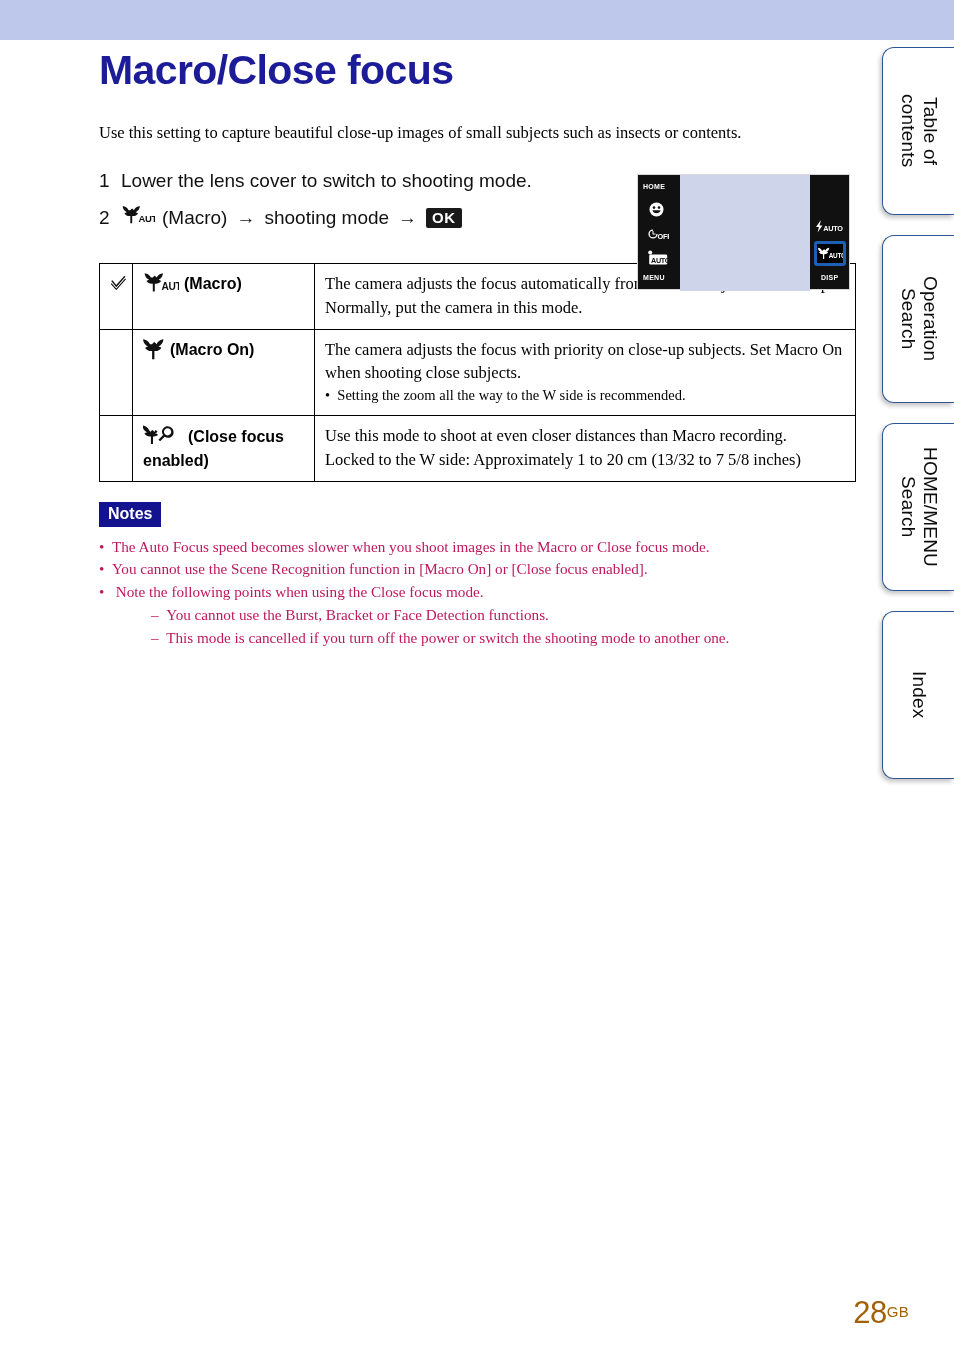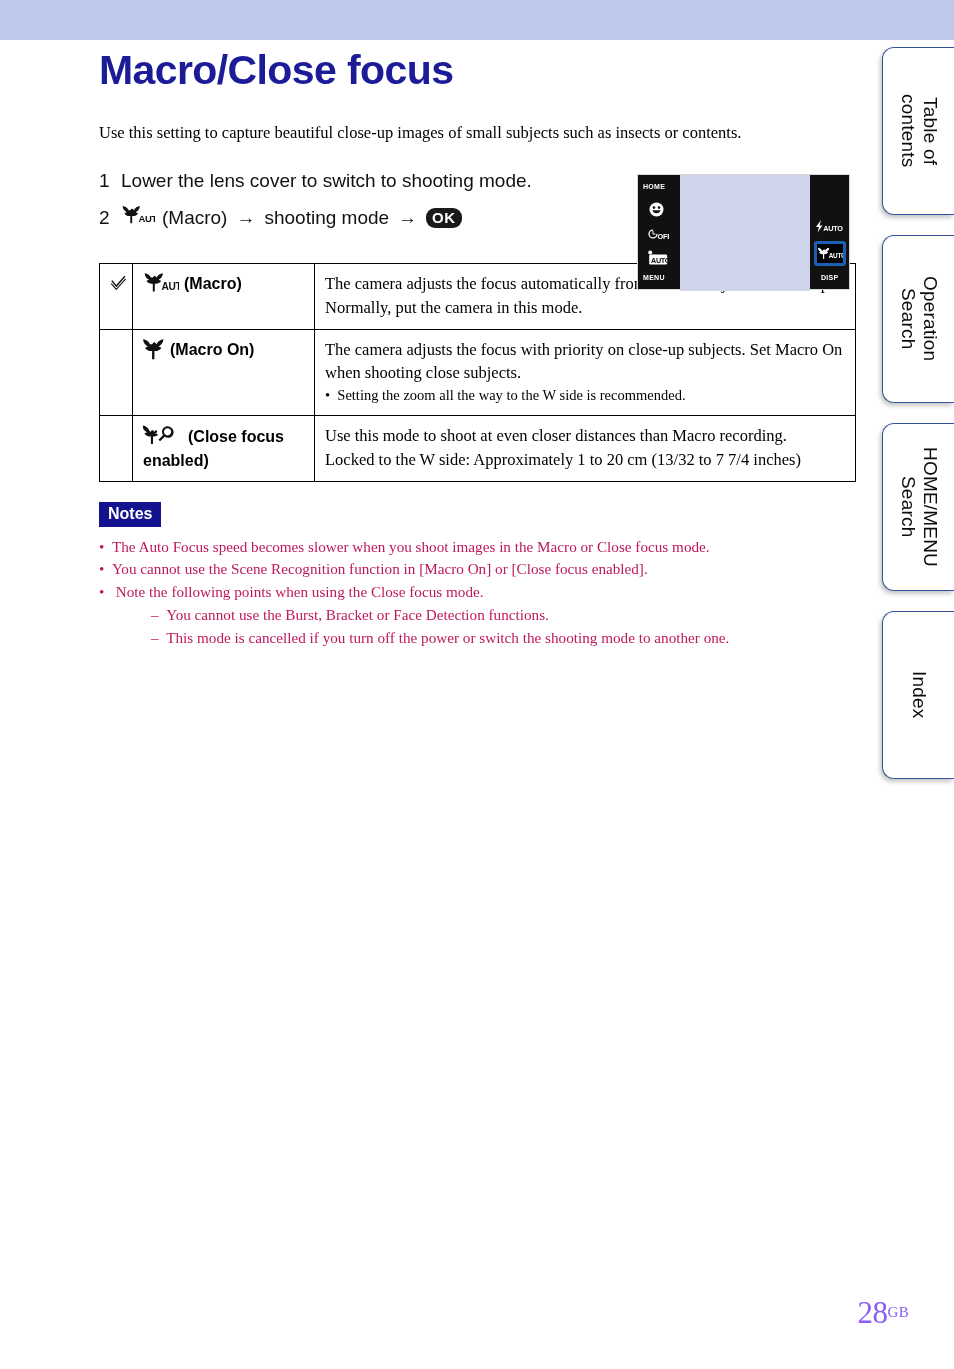--- a/index.html
+++ b/index.html
@@ -75,21 +75,21 @@
   
   .ok-chip {
     display: inline-block;
     background: #1a1a1a;
     color: #fff;
     font-family: "Liberation Sans", sans-serif;
     font-weight: bold;
     font-size: 15px;
     padding: 2px 6px 3px 6px;
     line-height: 1;
-    border-radius: 9px;
+    border-radius: 2px;
     letter-spacing: 0.5px;
   }
 
   
   .ico { display: inline-block; vertical-align: middle; }
 
   
   #camera-screen {
     position: absolute;
     left: 637px;
@@ -237,22 +237,22 @@
   #tab-0 { height: 168px; }
   #tab-1 { height: 168px; }
   #tab-2 { height: 168px; }
   #tab-3 { height: 168px; }
 
   
   #page-footer {
     position: absolute;
     right: 45px;
     bottom: 38px;
-    font-family: Liberation Serif, serif;
-    color: #8b5cf6;
+    font-family: Liberation Sans, sans-serif;
+    color: #a16207;
   }
   #page-num { font-size: 31px; font-weight: normal; letter-spacing: -0.5px; }
   #page-region { font-size: 15px; vertical-align: super; letter-spacing: 0.3px; }
 </style>
 </head>
 <body>
 
 <div id="top-band"></div>
 
 <div id="content">
@@ -346,21 +346,21 @@
                 <g fill="#111">
                   <path d="M6.0 6.0c-1.2-2.7-3.7-4.3-6.5-4.5 0.2 3.0 1.9 5.6 4.6 6.7 -1.0 0.3-1.9 0.7-2.7 1.4 1.3 1.8 3.3 2.9 5.5 2.9 0.3 0 0.6 0 1.0-0.1l0 7.6 2.1 0 0-7.6c0.3 0.1 0.6 0.1 1.0 0.1 1.5 0 2.9-0.5 4.1-1.4l-1.6-1.6c-0.6 0.3-1.3 0.5-2.0 0.6 1.2-0.5 2.2-1.3 3.0-2.3l-1.7-1.7c-0.6 0.5-1.1 1.1-1.5 1.9 -0.5-0.8-1.1-1.5-1.9-1.9 -0.8 0.4-1.4 1.1-1.9 1.9z"></path>
                   <path d="M24.6 2.2c-3.1 0-5.6 2.5-5.6 5.6 0 1.3 0.4 2.4 1.1 3.3l-4.6 4.6 1.6 1.6 4.6-4.6c0.9 0.7 2.1 1.1 3.3 1.1 3.1 0 5.6-2.5 5.6-5.6 0-3.1-2.5-5.6-5.6-5.6z m0 2.0c2.0 0 3.6 1.6 3.6 3.6 0 2.0-1.6 3.6-3.6 3.6 -2.0 0-3.6-1.6-3.6-3.6 0-2.0 1.6-3.6 3.6-3.6z"></path>
                 </g>
               </svg>
             </span><span>(Close focus enabled)</span>
           </div>
         </td>
         <td class="col-desc">
           <div class="desc">Use this mode to shoot at even closer distances than Macro recording.</div>
-          <div class="desc">Locked to the W side: Approximately 1 to 20 cm (13/32 to 7 7/4 inches)</div>
+          <div class="desc">Locked to the W side: Approximately 1 to 20 cm (13/32 to 7 5/8 inches)</div>
         </td>
       </tr>
 
     </tbody>
   </table>
 
   <div id="notes-block">
     <span id="notes-badge">Notes</span>
     <ul id="notes-list">
       <li><span>The Auto Focus speed becomes slower when you shoot images in the Macro or Close focus mode.</span></li>

